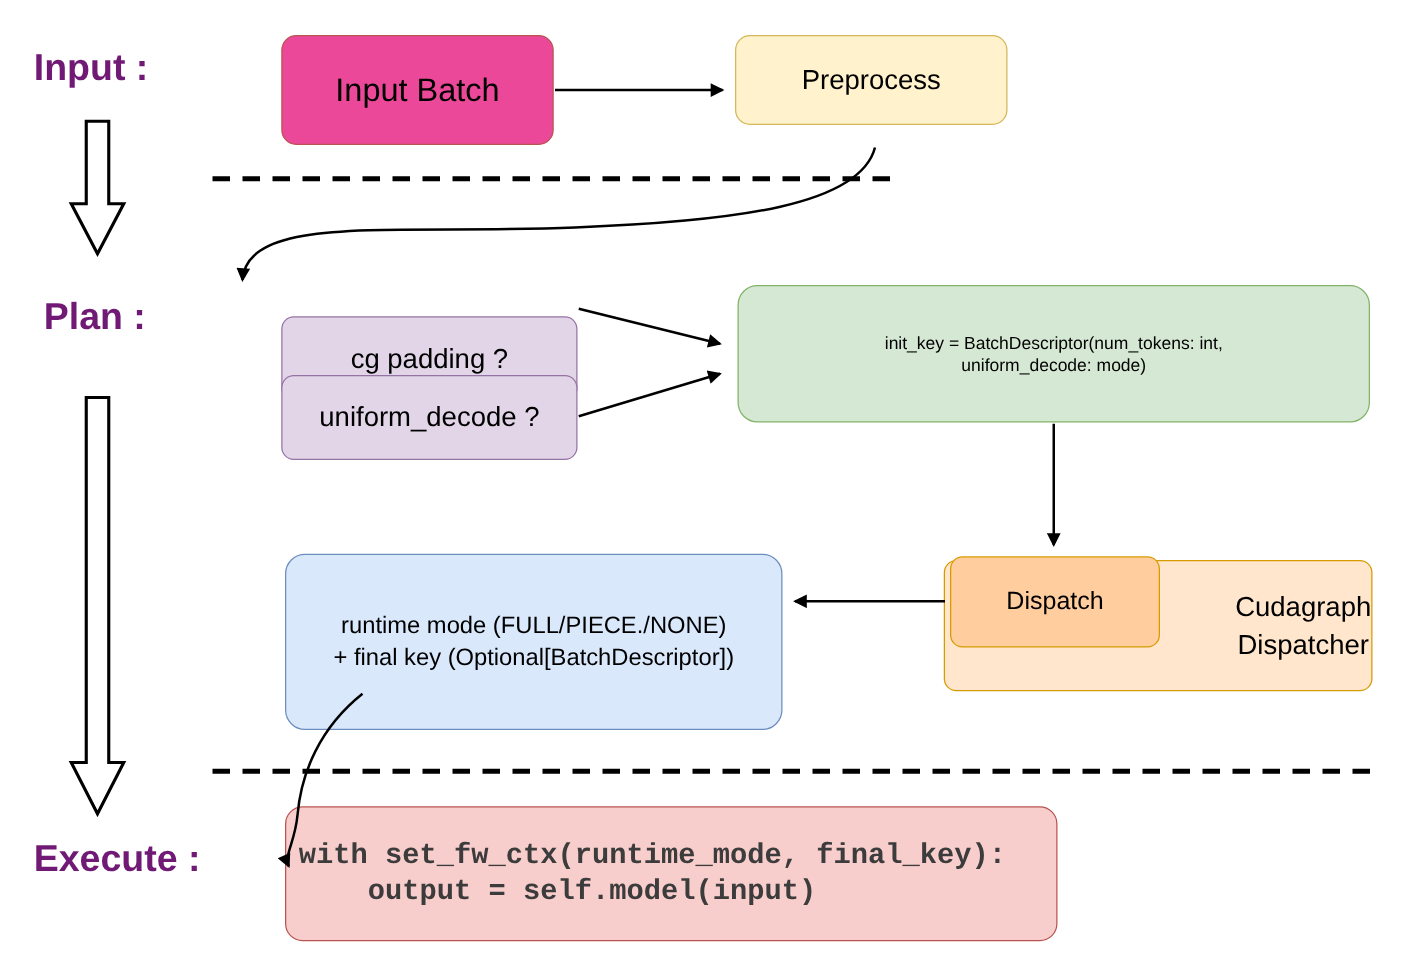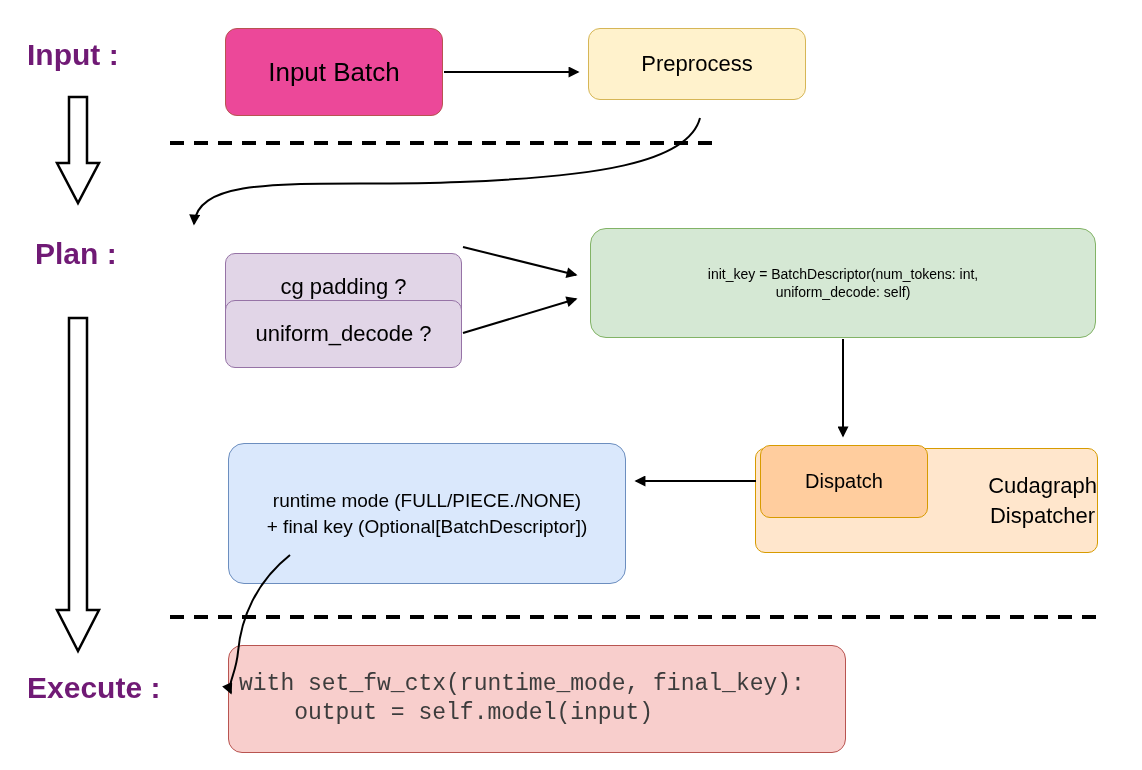--- a/index.html
+++ b/index.html
@@ -82,21 +82,21 @@
   }
   #n-runtime-mode {
     left: 228px; top: 443px; width: 398px; height: 141px;
     background: #dae8fc; border-color: #6c8ebf; font-size: 19px; border-radius: 16px;
     flex-direction: column;
   }
   #n-execute-code {
     left: 228px; top: 645px; width: 618px; height: 108px;
     background: #f8cecc; border-color: #b85450; border-radius: 14px;
     flex-direction: column; align-items: flex-start; justify-content: center;
-    padding-left: 10px; text-align: left;
+    padding-left: 10px; text-align: left; font-weight: bold;
   }
   .code-line {
     font-family: "Liberation Mono", monospace;
     font-size: 23px;
     line-height: 29px;
     color: #3c3c3c;
     white-space: pre;
   }
 </style>
 </head>
@@ -133,21 +133,21 @@
   <div class="node" id="n-input-batch">Input Batch</div>
 
   <div class="node" id="n-preprocess">Preprocess</div>
 
   <div class="node" id="n-cg-padding">cg padding ?</div>
 
   <div class="node" id="n-uniform-decode">uniform_decode ?</div>
 
   <div class="node" id="n-init-key">
     <div>init_key = BatchDescriptor(num_tokens: int,</div>
-    <div>uniform_decode: self)</div>
+    <div>uniform_decode: mode)</div>
   </div>
 
   <div class="node" id="n-cudagraph">
     <div class="lines">
       <div>Cudagraph</div>
       <div>Dispatcher</div>
     </div>
   </div>
 
   <div class="node" id="n-dispatch">Dispatch</div>

